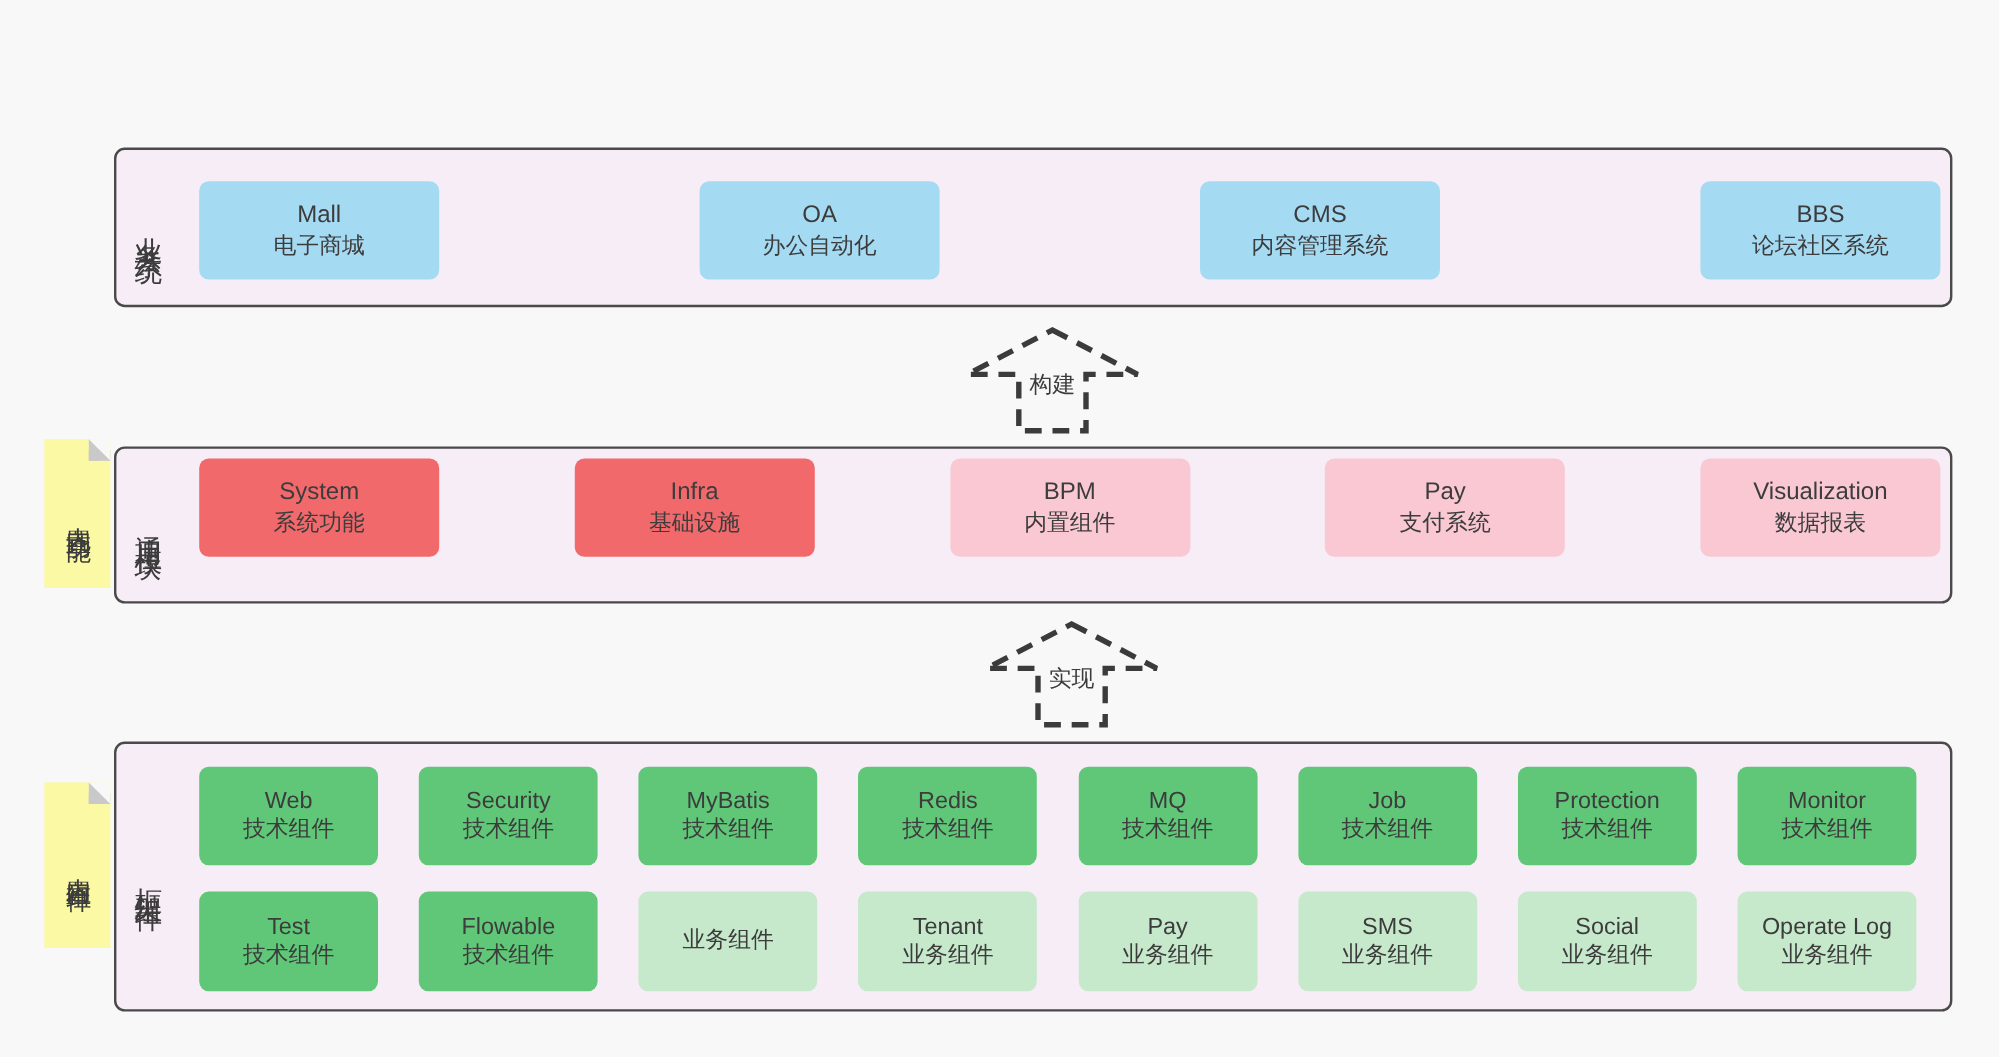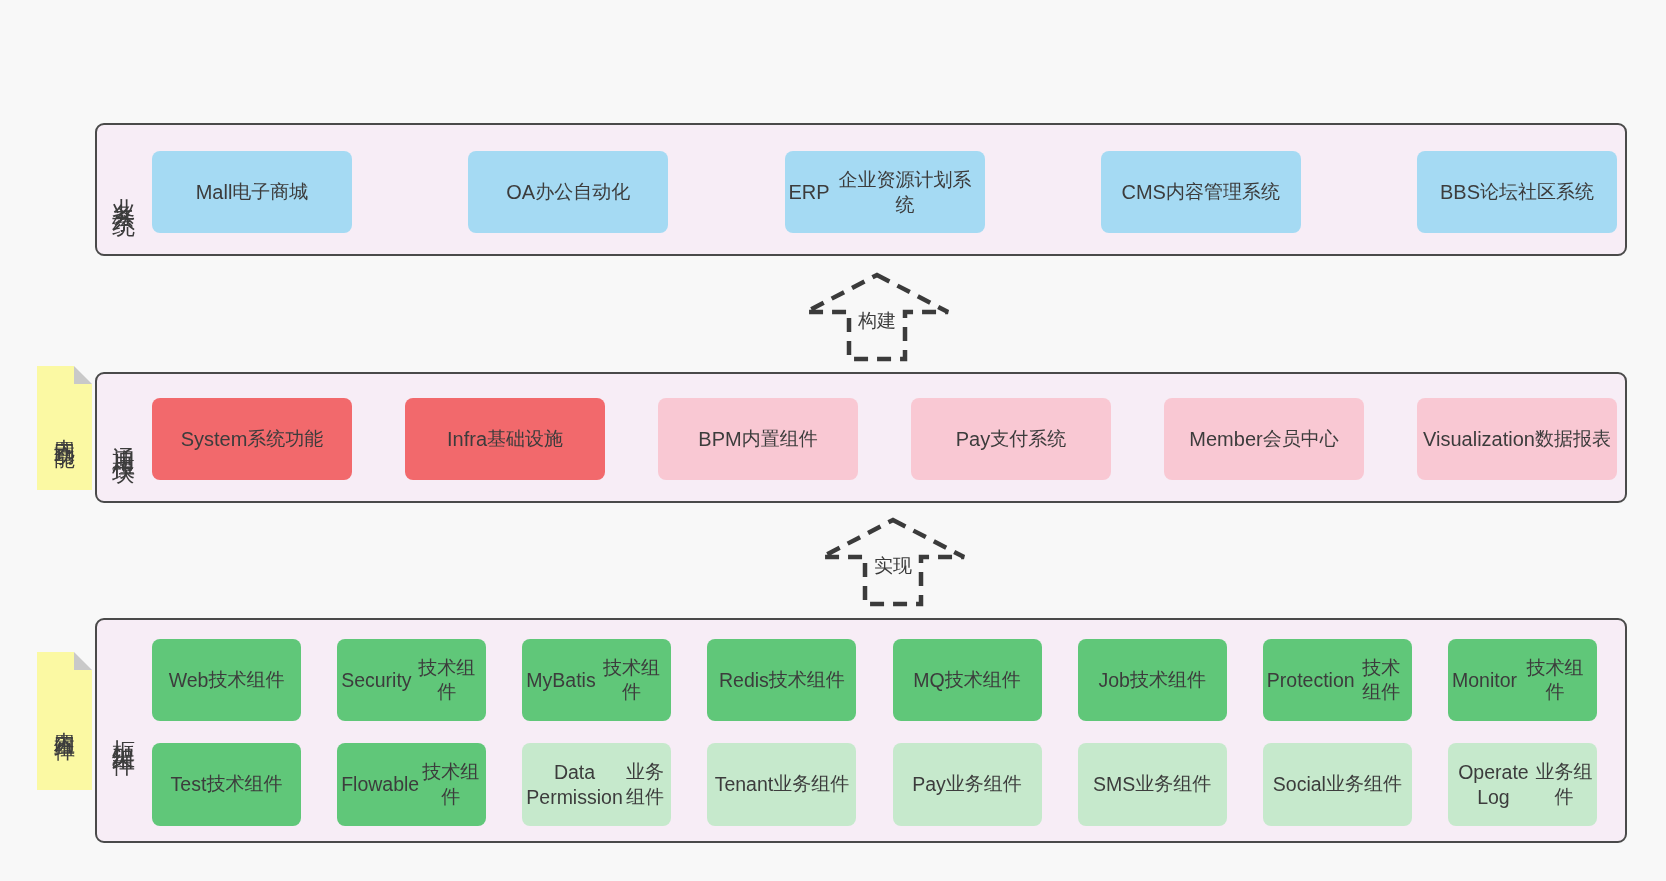--- a/index.html
+++ b/index.html
@@ -18,27 +18,27 @@
   #layer-business{top:123px; height:133px;}
   #layer-modules{top:372px; height:131px;}
   #layer-components{top:618px; height:225px;}
 
   .v-label{position:absolute; left:13px; top:50%; transform:translateY(-50%);
            writing-mode:vertical-rl; text-orientation:upright;
            font-size:23px; line-height:28px; letter-spacing:5px; color:var(--text); white-space:nowrap;}
 
   .row{position:absolute; left:55px; right:8px; display:flex; justify-content:space-between;}
   #layer-business .row{top:26px; height:82px;}
-  #layer-modules .row{top:24px; height:82px;}
+  #layer-modules .row{top:8px; height:82px;}
   #layer-components .row-1{top:19px; height:82px; right:28px;}
   #layer-components .row-2{top:123px; height:83px; right:28px;}
 
-  .box{width:200px; height:100%; border-radius:8px; display:flex; flex-direction:row;
+  .box{width:200px; height:100%; border-radius:8px; display:flex; flex-direction:column;
        justify-content:center; align-items:center; text-align:center; line-height:1.32;
-       font-size:20px; color:var(--text); padding:2px 4px;}
+       font-size:20px; color:var(--text); padding:2px 4px;margin-left:14px;}
   #layer-components .box{width:149px; font-size:19.5px; line-height:1.28;}
   .box .box-subtitle{font-size:19px;}
   .blue{background:var(--blue);} .red{background:var(--red);} .pink{background:var(--pink);}
   .green{background:var(--green);align-items:center;} .lightgreen{background:var(--light-green);}
 
   
   .sticky{position:absolute; left:37px; width:55px; background:var(--sticky-bg);
           display:flex; align-items:center; justify-content:center;}
   .sticky::after{content:""; position:absolute; top:0; right:0; width:0; height:0;
           border-style:solid; border-width:9px;
@@ -66,24 +66,20 @@
     <div class="row">
         <div class="box blue">
           <span class="box-title">Mall</span>
           <span class="box-subtitle">电子商城</span>
         </div>
         <div class="box blue">
           <span class="box-title">OA</span>
           <span class="box-subtitle">办公自动化</span>
         </div>
         <div class="box blue">
-          <span class="box-title">ERP</span>
-          <span class="box-subtitle">企业资源计划系统</span>
-        </div>
-        <div class="box blue">
           <span class="box-title">CMS</span>
           <span class="box-subtitle">内容管理系统</span>
         </div>
         <div class="box blue">
           <span class="box-title">BBS</span>
           <span class="box-subtitle">论坛社区系统</span>
         </div>
       </div>
   </section>
 
@@ -110,24 +106,20 @@
         </div>
         <div class="box pink">
           <span class="box-title">BPM</span>
           <span class="box-subtitle">内置组件</span>
         </div>
         <div class="box pink">
           <span class="box-title">Pay</span>
           <span class="box-subtitle">支付系统</span>
         </div>
         <div class="box pink">
-          <span class="box-title">Member</span>
-          <span class="box-subtitle">会员中心</span>
-        </div>
-        <div class="box pink">
           <span class="box-title">Visualization</span>
           <span class="box-subtitle">数据报表</span>
         </div>
       </div>
   </section>
 
   <div class="arrow" id="arrow-implement">
     <svg viewBox="0 0 150 92">
       <polygon points="75,4 146,41 103,41 103,88 47,88 47,41 4,41" fill="none" stroke="#3b3b3b" stroke-width="4.5" stroke-dasharray="14 9"></polygon>
     </svg>
@@ -176,21 +168,20 @@
     <div class="row row-2">
         <div class="box green">
           <span class="box-title">Test</span>
           <span class="box-subtitle">技术组件</span>
         </div>
         <div class="box green">
           <span class="box-title">Flowable</span>
           <span class="box-subtitle">技术组件</span>
         </div>
         <div class="box lightgreen">
-          <span class="box-title">Data Permission</span>
           <span class="box-subtitle">业务组件</span>
         </div>
         <div class="box lightgreen">
           <span class="box-title">Tenant</span>
           <span class="box-subtitle">业务组件</span>
         </div>
         <div class="box lightgreen">
           <span class="box-title">Pay</span>
           <span class="box-subtitle">业务组件</span>
         </div>

